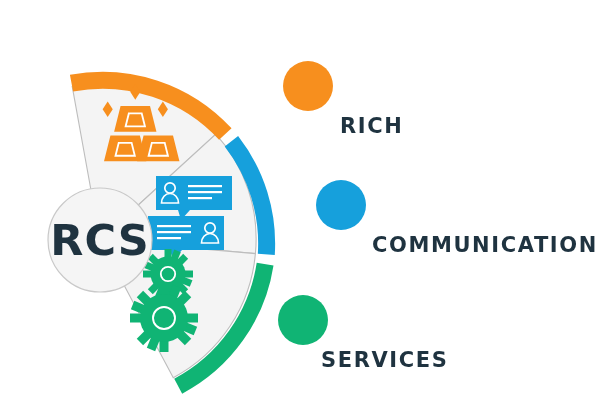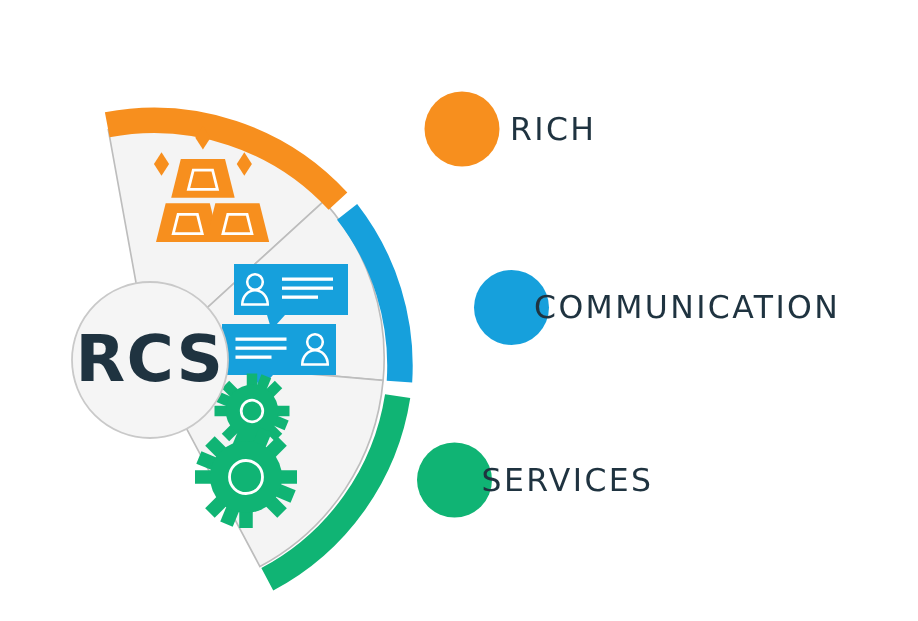--- a/index.html
+++ b/index.html
@@ -17,33 +17,34 @@
   #infographic {
     position: absolute;
     left: 0;
     top: 0;
     width: 612px;
     height: 414px;
   }
   .legend-label {
     position: absolute;
     font-family: "DejaVu Sans", sans-serif;
-    font-weight: 400;
+    font-weight: 700;
     font-size: 21px;
     letter-spacing: 1.6px;
     color: #1f3340;
     white-space: nowrap;
     line-height: 1;
+    margin-top: 40px;
   }
   .legend-dot {
     position: absolute;
     border-radius: 50%;
   }
   #label-rich        { left: 340px; top: 76px; }
-  #label-comm        { left: 356px; top: 195px; }
+  #label-comm        { left: 372px; top: 195px; }
   #label-services    { left: 321px; top: 310px; }
 
   #dot-rich     { left: 283px; top: 61px;  width: 50px; height: 50px; }
   #dot-comm     { left: 316px; top: 180px; width: 50px; height: 50px; }
   #dot-services { left: 278px; top: 295px; width: 50px; height: 50px; }
 </style>
 </head>
 <body>
 
 <svg id="infographic" viewBox="0 0 612 414" xmlns="http://www.w3.org/2000/svg">

